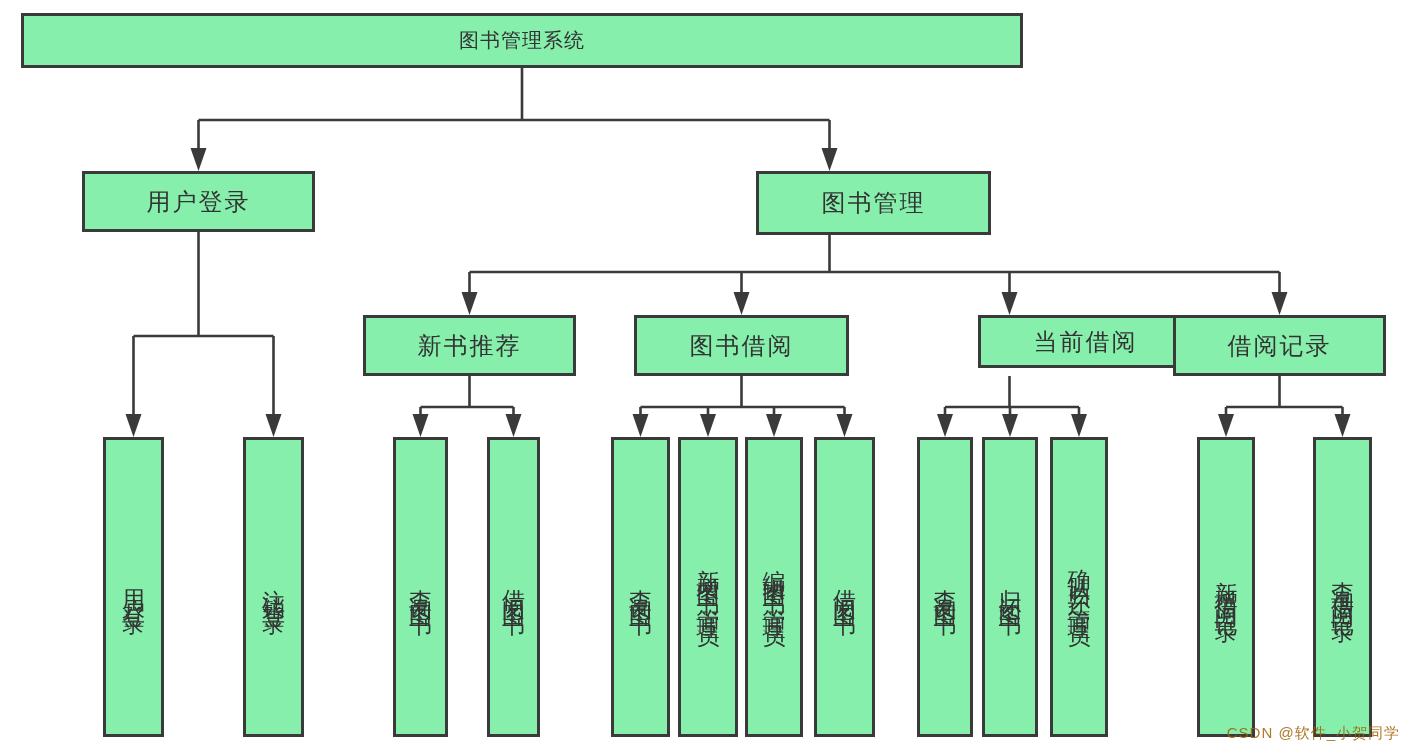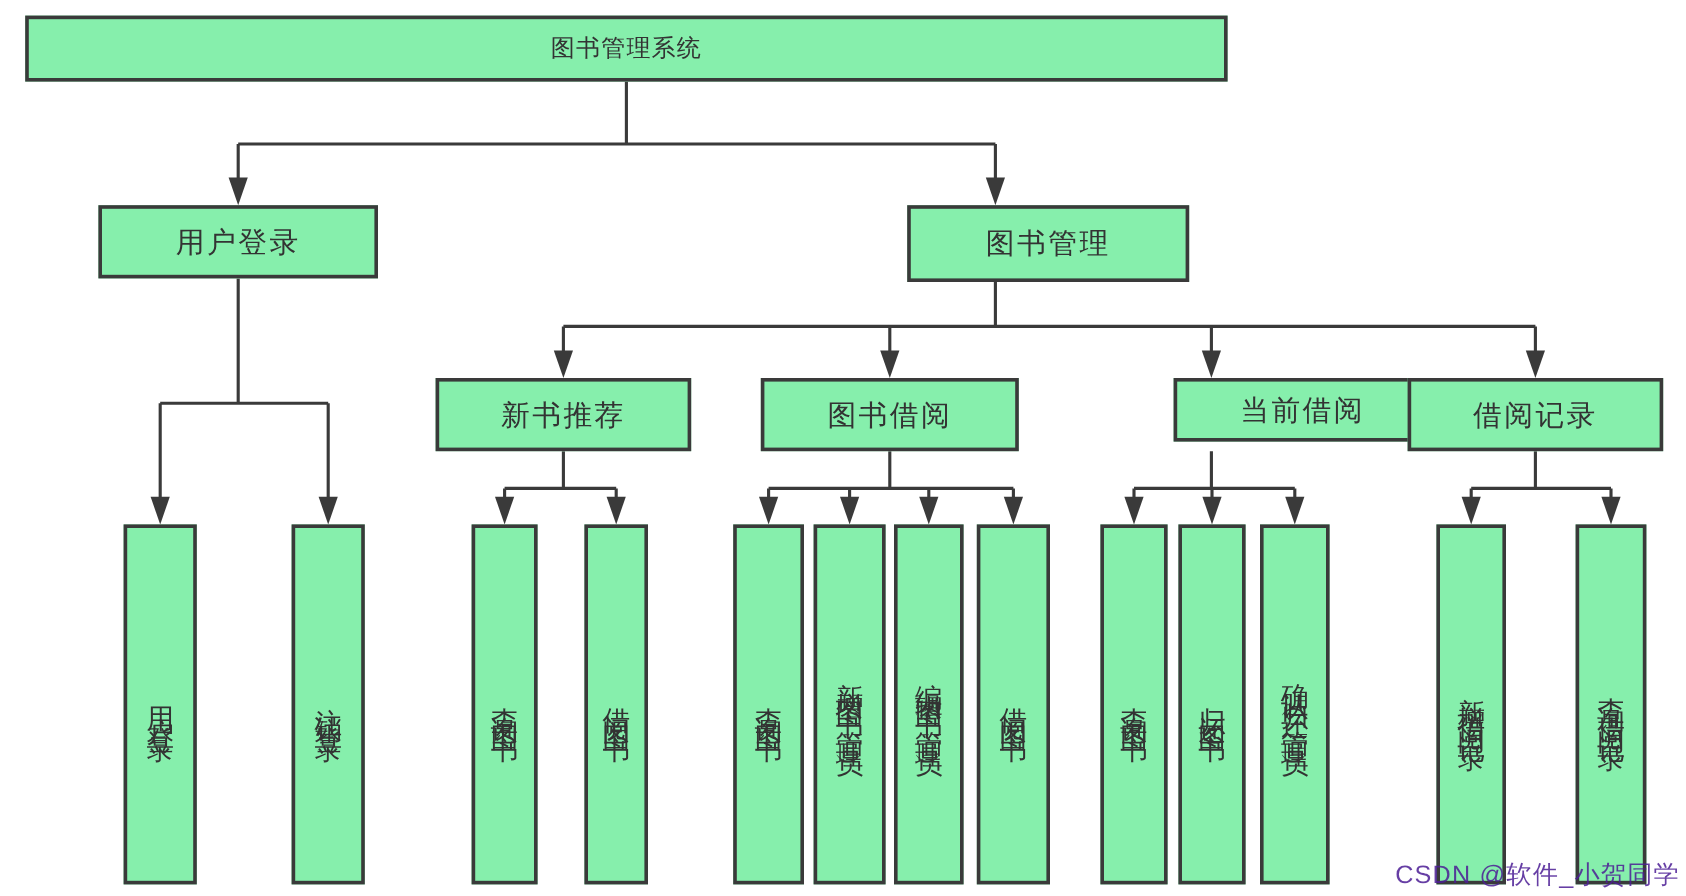--- a/index.html
+++ b/index.html
@@ -34,23 +34,23 @@
     writing-mode: vertical-rl;
     text-orientation: mixed;
     font-size: 23px;
     letter-spacing: 8px;
     line-height: 1;
   }
   .watermark {
     position: absolute;
     right: 5px;
     bottom: 4px;
-    font-size: 21px;
+    font-size: 15px;
     letter-spacing: 1px;
-    color: #4c1d95;
+    color: #a16207;
     opacity: 0.85;
     z-index: 2;
     white-space: nowrap;
   }
 </style>
 </head>
 <body>
 
 <div id="canvas">
 

